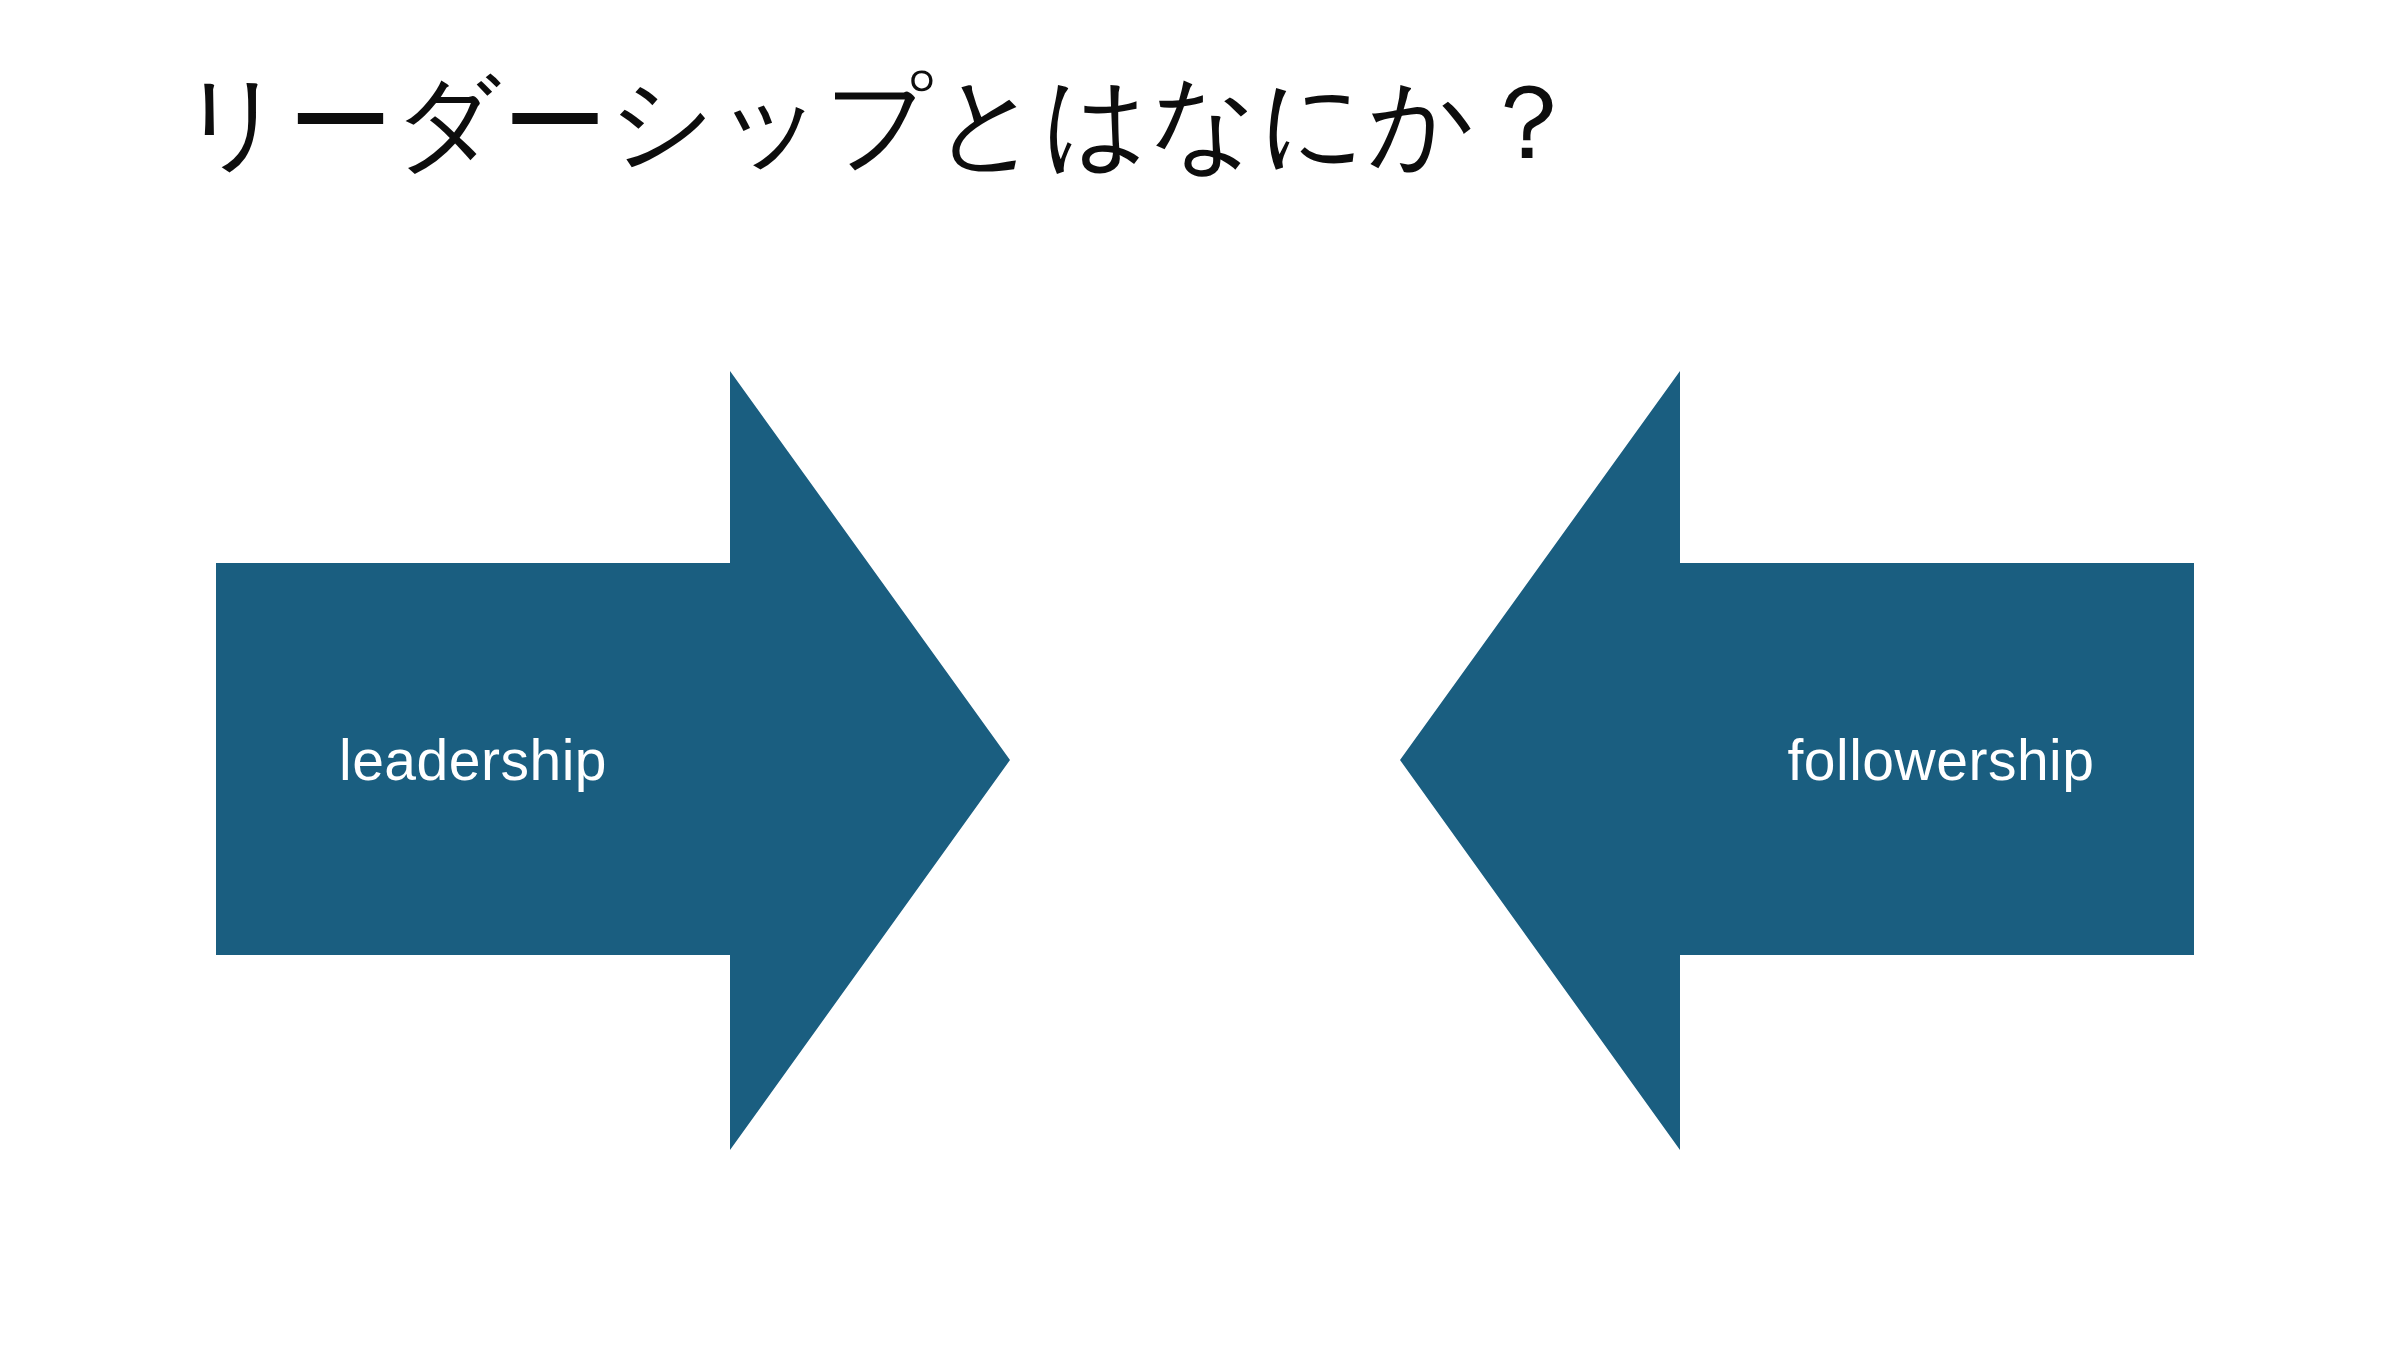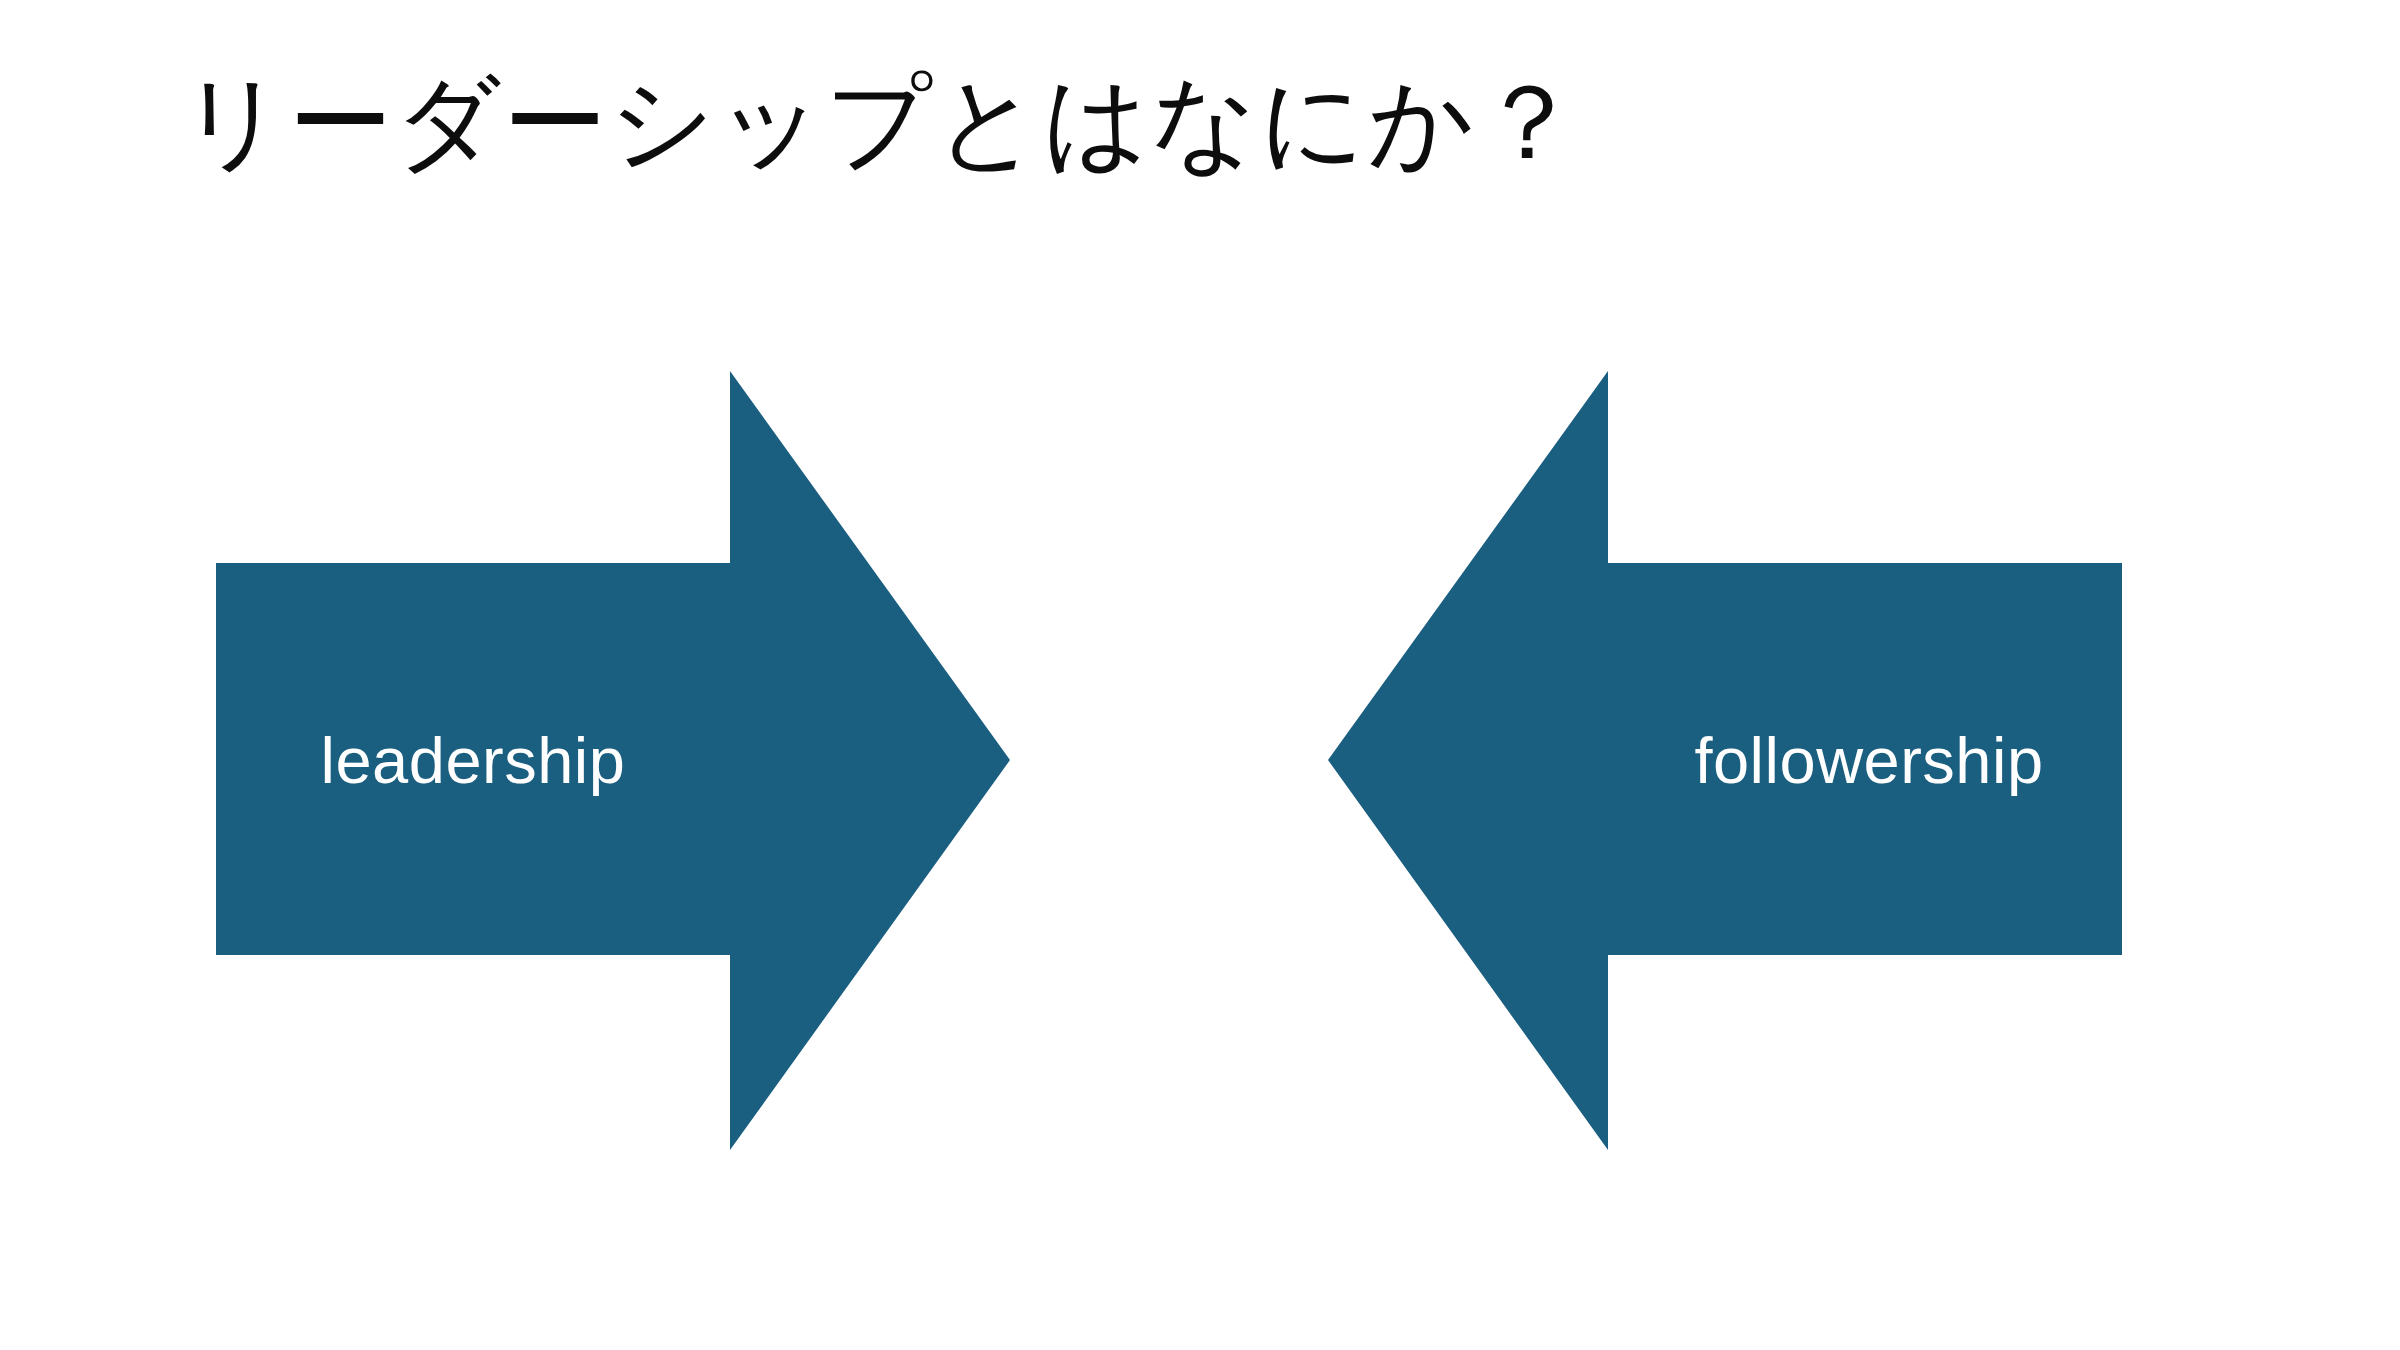--- a/index.html
+++ b/index.html
@@ -30,38 +30,38 @@
     white-space: nowrap;
     line-height: 1.25;
   }
   .arrow-wrap {
     position: absolute;
     top: 355px;
     width: 800px;
     height: 810px;
   }
   #arrow-left-wrap  { left: 210px; }
-  #arrow-right-wrap { left: 1328px; }
+  #arrow-right-wrap { left: 1400px; }
   .arrow-svg {
     position: absolute;
     left: 0;
     top: 0;
     width: 100%;
     height: 100%;
     display: block;
   }
   .arrow-label {
     position: absolute;
     top: 0;
     height: 100%;
     display: flex;
     align-items: center;
     justify-content: center;
     font-family: "Liberation Sans", sans-serif;
-    font-size: 65px;
+    font-size: 57px;
     font-weight: 400;
     color: #ffffff;
     letter-spacing: 0.5px;
     white-space: nowrap;
     pointer-events: none;
   }
   #arrow-left-label  { left: 6px;   width: 514px; }
   #arrow-right-label { left: 284px; width: 514px; }
 </style>
 </head>

